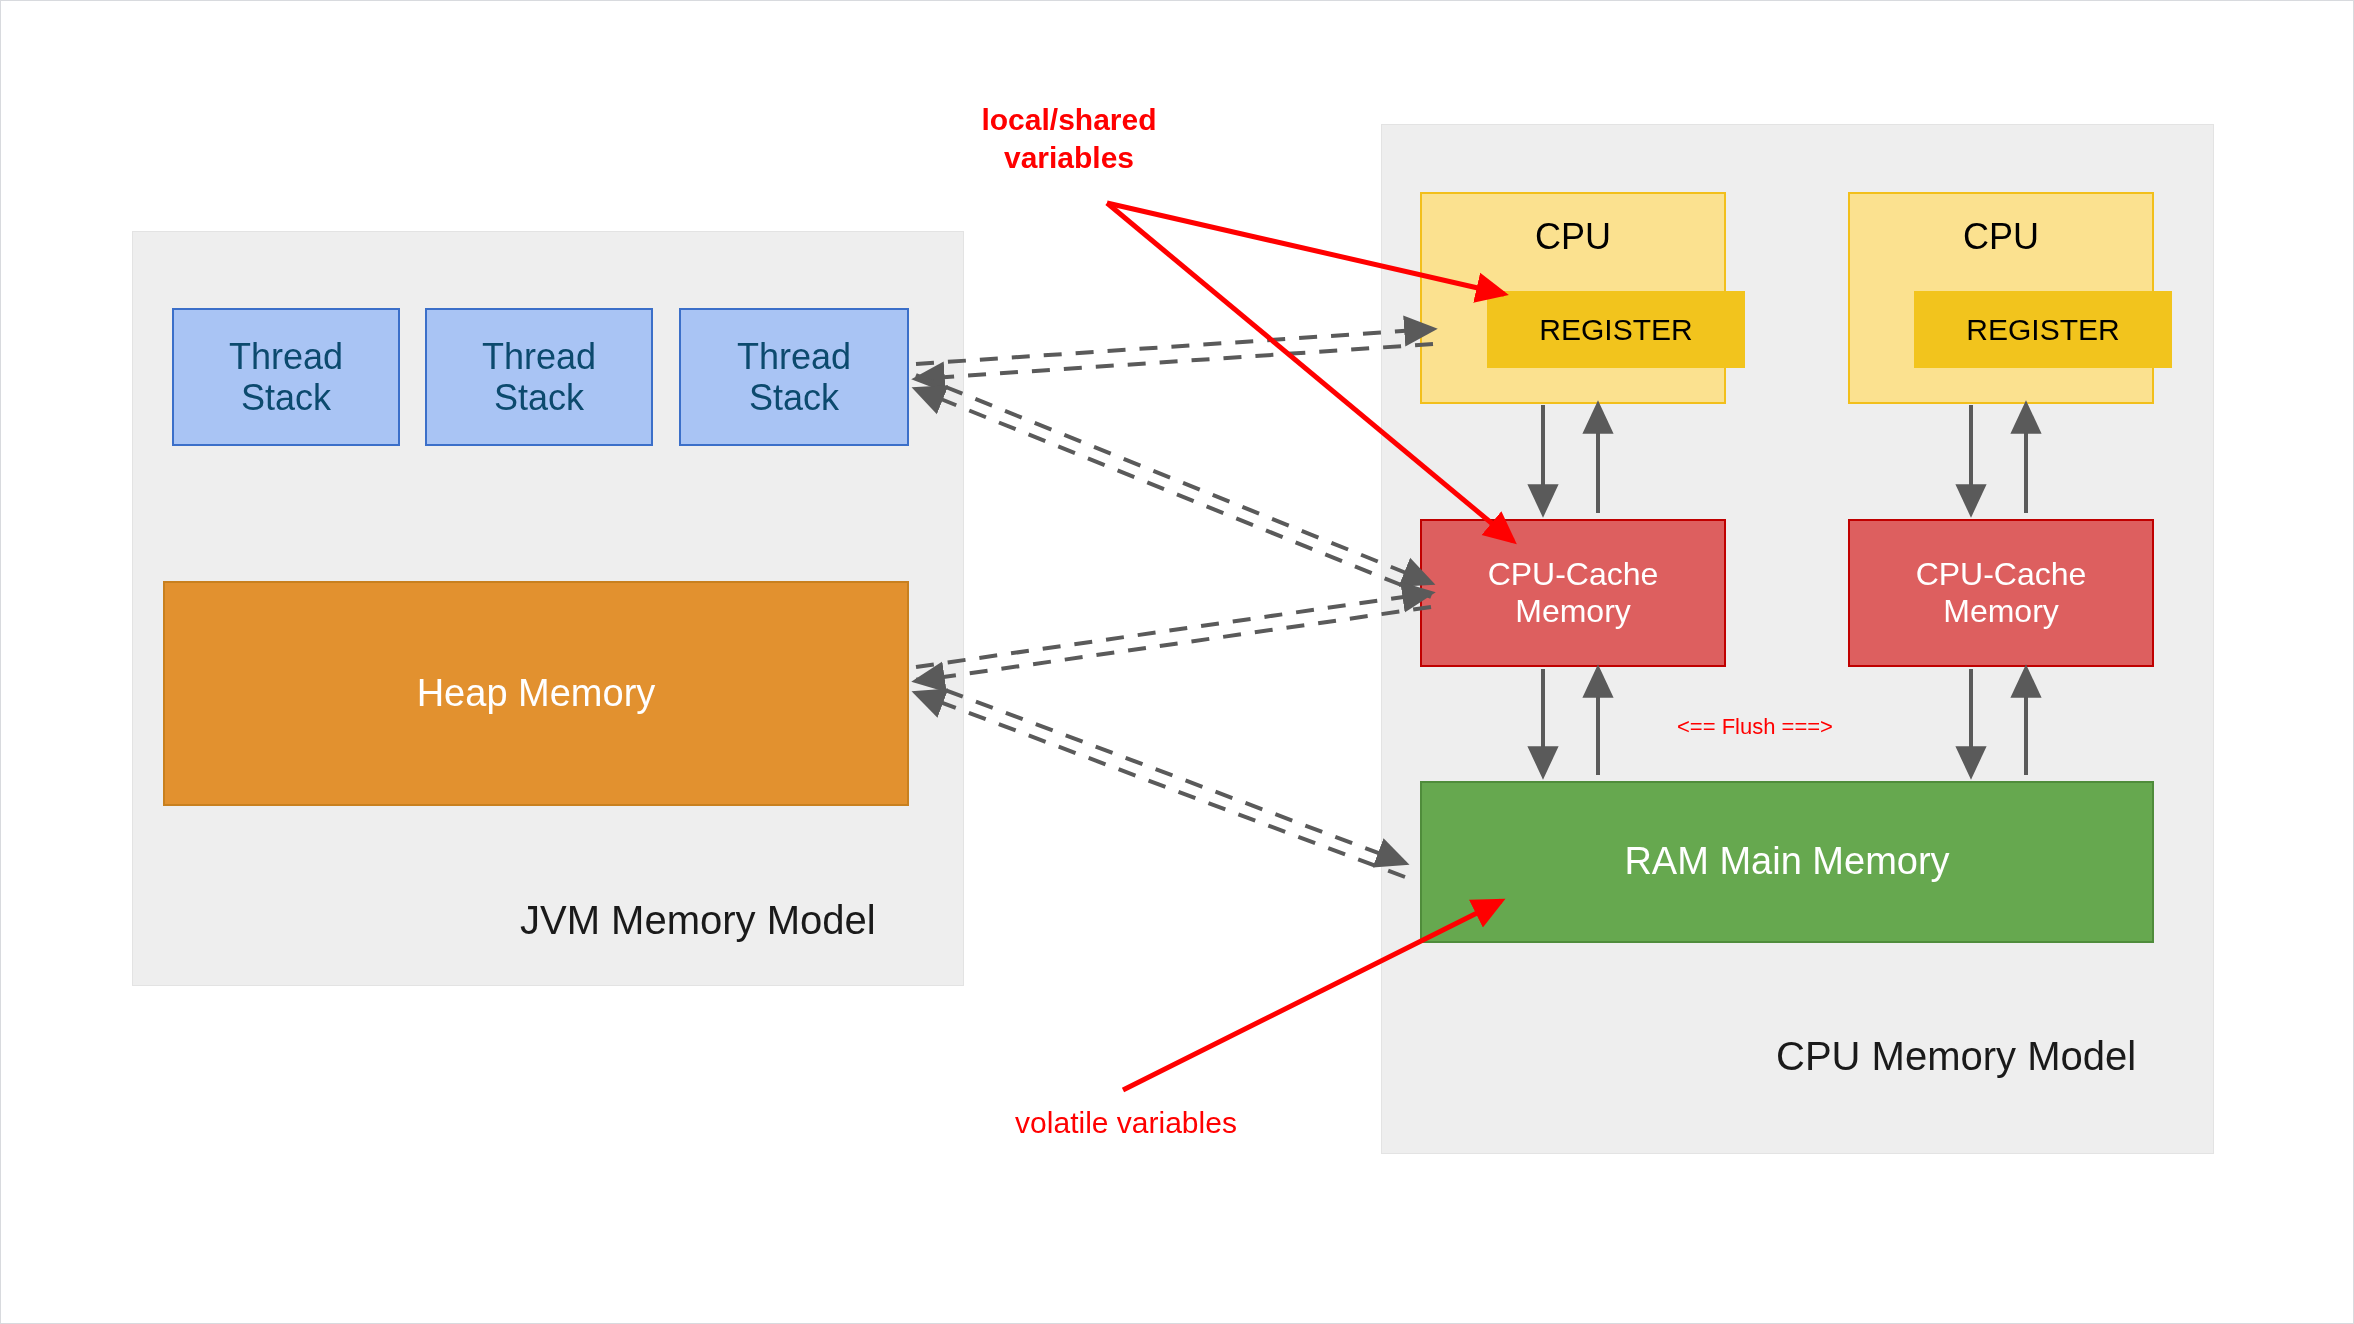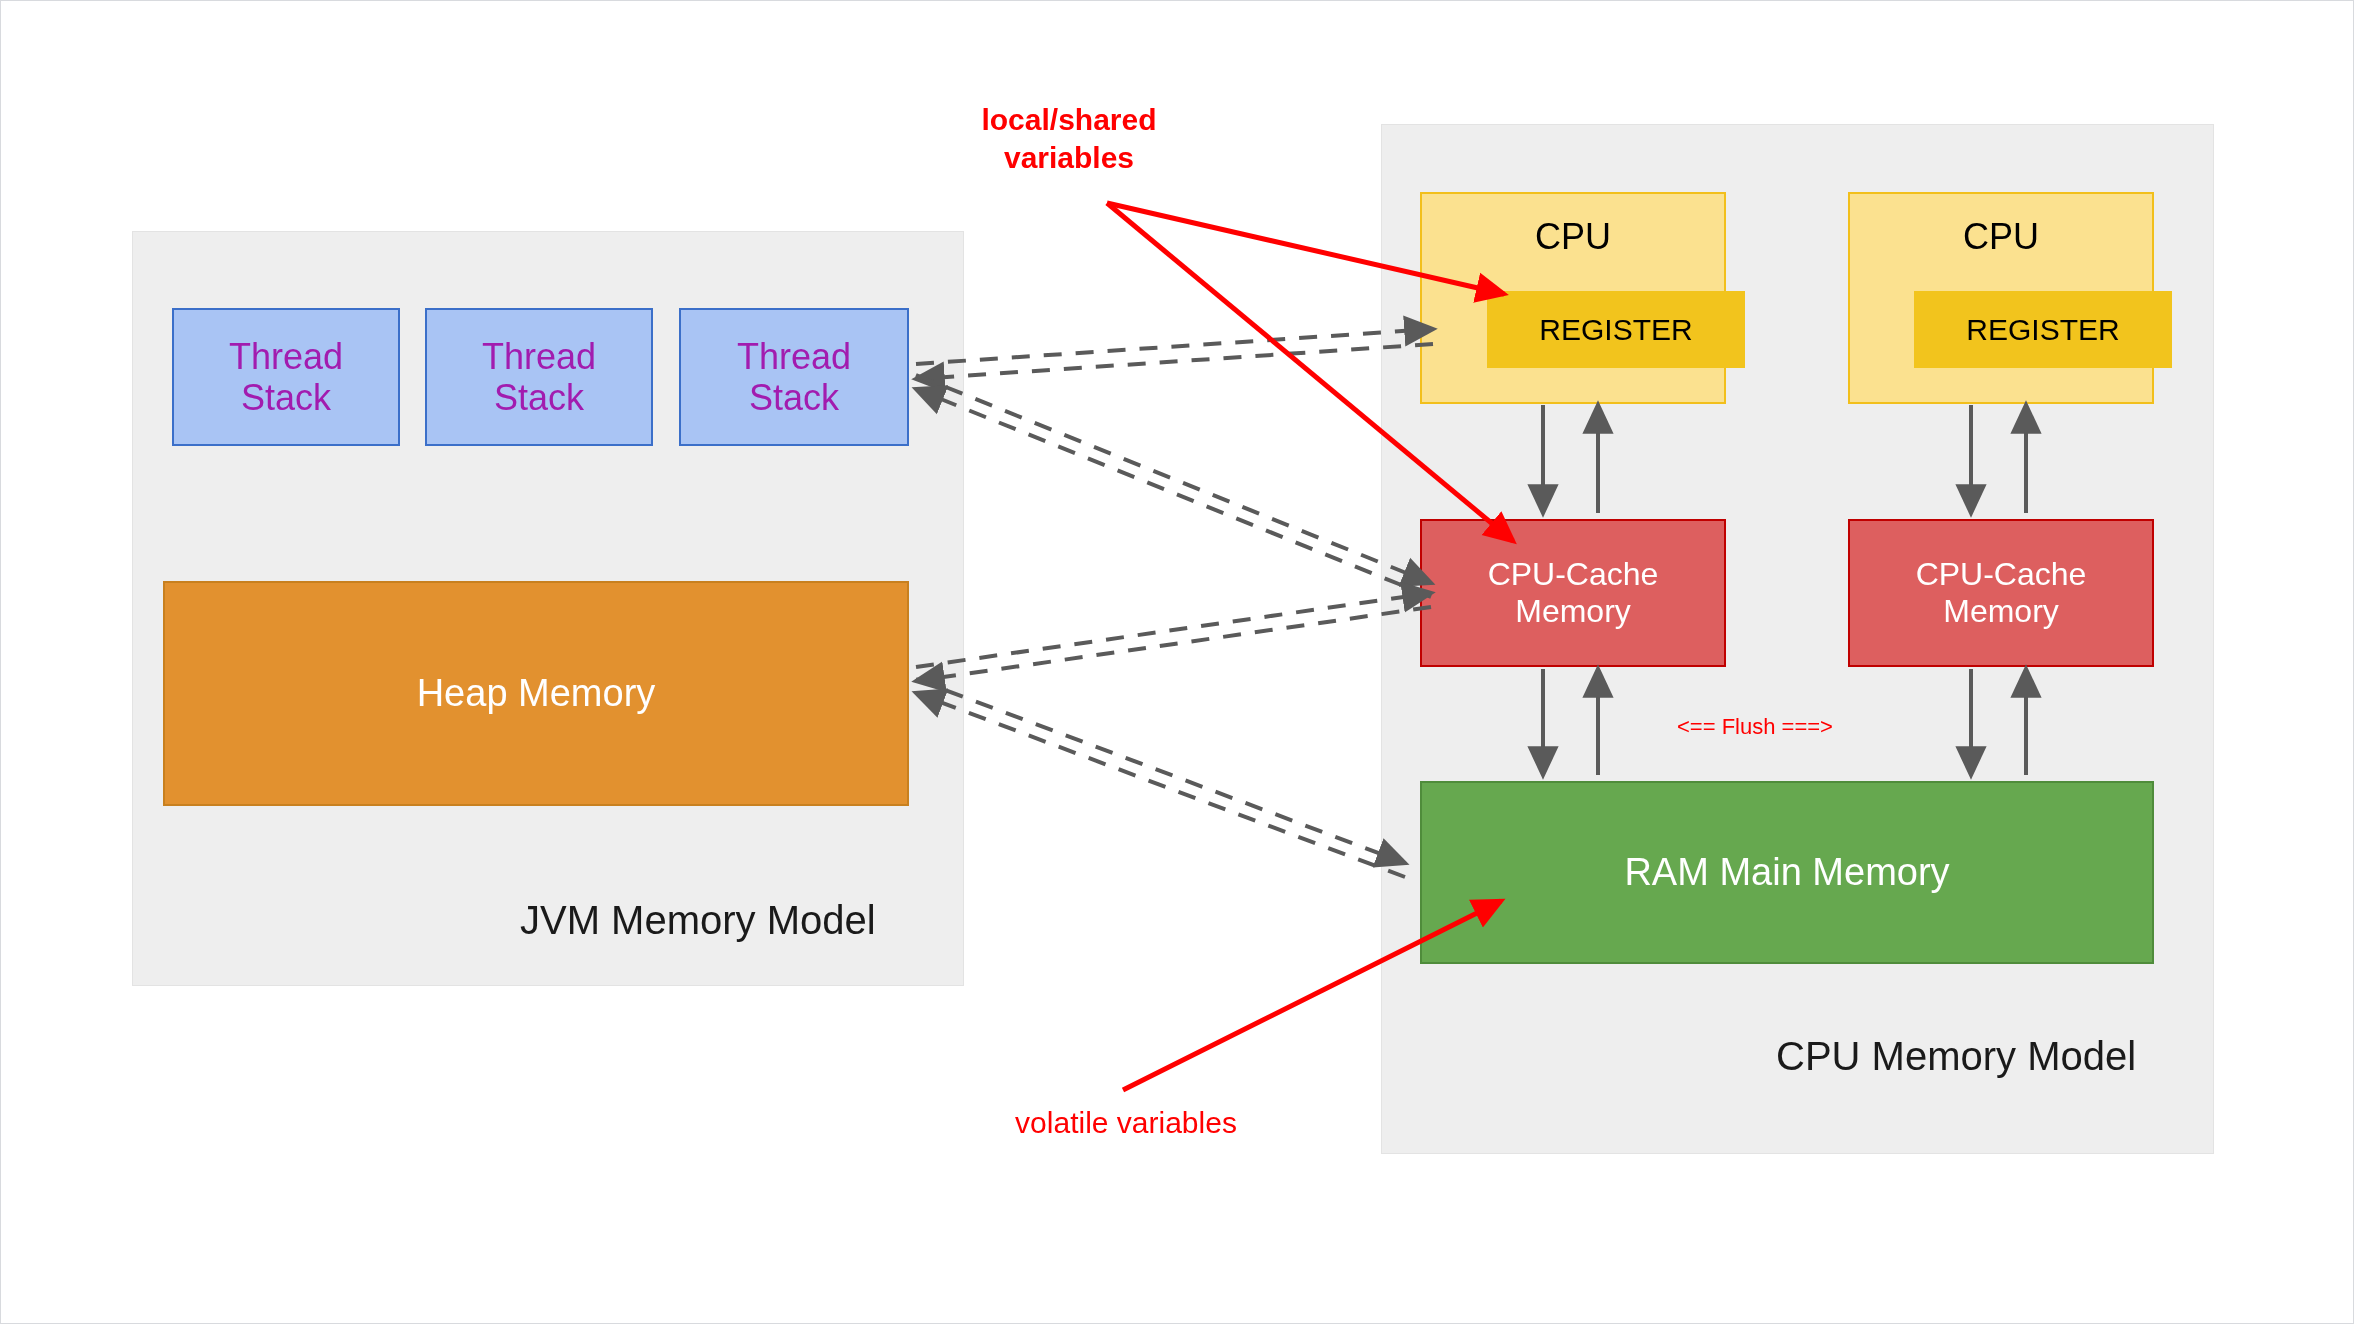--- a/index.html
+++ b/index.html
@@ -37,21 +37,21 @@
     box-sizing: border-box;
     display: flex;
     align-items: center;
     justify-content: center;
     text-align: center;
     line-height: 1.15;
   }
   .thread-stack {
     background: #a9c4f4;
     border: 2px solid #3b6fc9;
-    color: #a21caf;
+    color: #0c4a6e;
     font-size: 36px;
   }
   .heap {
     background: #e2912f;
     border: 2px solid #c8801f;
     color: #ffffff;
     font-size: 38px;
   }
   .cpu {
     background: #fbe18f;
@@ -135,21 +135,21 @@
 
   <div class="box cpu" style="left:1847px; top:191px; width:306px; height:212px;">CPU</div>
   <div class="register" style="left:1868px; top:290px; width:258px; height:77px;">REGISTER</div>
 
   <div class="box cache two-line" style="left:1419px; top:518px; width:306px; height:148px;">CPU-Cache
 Memory</div>
 
   <div class="box cache two-line" style="left:1847px; top:518px; width:306px; height:148px;">CPU-Cache
 Memory</div>
 
-  <div class="box ram" style="left:1419px; top:780px; width:734px; height:183px;">RAM Main Memory</div>
+  <div class="box ram" style="left:1419px; top:780px; width:734px; height:162px;">RAM Main Memory</div>
 
   <div class="flush-label" style="left:1676px; top:713px;">&lt;== Flush ===&gt;</div>
 
   <div class="panel-caption" style="left:1775px; top:1033px;">CPU Memory Model</div>
 
   <div class="red-label" style="left:948px; top:100px; width:240px;font-weight:bold;">local/shared
 variables</div>
 
   <div class="red-label" style="left:1000px; top:1103px; width:250px;">volatile variables</div>
 

